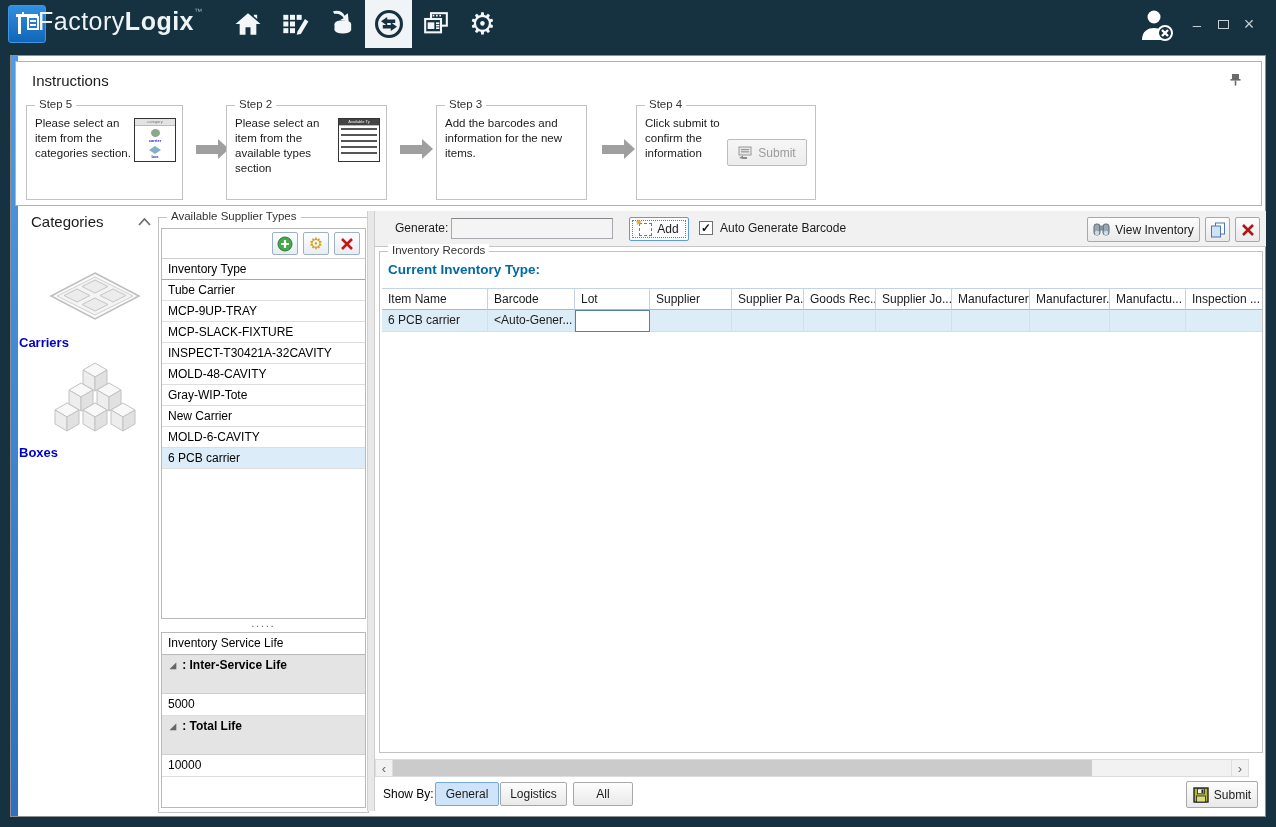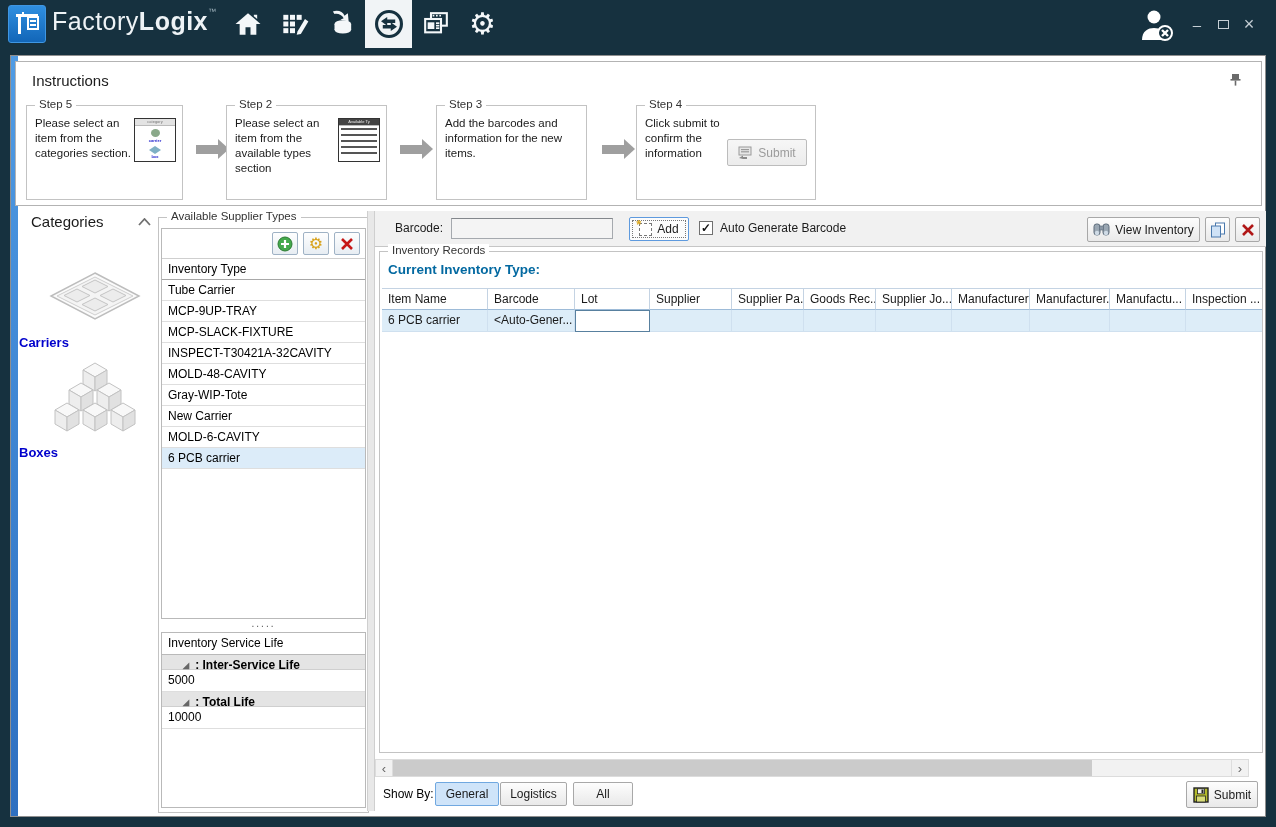--- a/index.html
+++ b/index.html
@@ -4,21 +4,21 @@
 <style>
   * { margin:0; padding:0; box-sizing:border-box; }
   html,body { width:1276px; height:827px; font-family:"Liberation Sans", sans-serif; }
   .window { position:relative; width:1276px; height:827px; background:#16313f; overflow:hidden; }
 
   
   .topbar { position:absolute; left:0; top:0; width:1276px; height:48px; background:#16313f; color:#fff; }
   .logo { position:absolute; left:8px; top:5px; width:38px; height:38px; border-radius:3px;
           background:linear-gradient(180deg,#2f8fe0,#1266b8); border:1px solid #3f96e2;
           display:flex; align-items:center; justify-content:center; }
-  .brand { position:absolute; left:52px; top:7px; font-size:25px; color:#eef3f6; letter-spacing:.5px;text-align:center; }
+  .brand { position:absolute; left:38px; top:7px; font-size:25px; color:#eef3f6; letter-spacing:.5px;text-align:center; }
   .brand .light { font-weight:normal; }
   .brand .bold { font-weight:bold; }
   .brand .tm { font-size:8px; vertical-align:top; color:#9fb2bc; }
   .nav { position:absolute; left:224px; top:0; height:48px; display:flex; align-items:stretch; }
   .nav-item { width:47px; display:flex; align-items:center; justify-content:center; color:#f4f7f9; cursor:pointer; }
   .nav-item.active { background:#f1f4f6; color:#16313f; }
   .nav-item .glyph { font-size:30px; line-height:1; }
   .user-btn { position:absolute; left:1138px; top:8px; width:40px; height:34px; color:#fff; }
   .winctl { position:absolute; top:0; height:48px; display:flex; align-items:center; color:#c6cfd5; }
   .winbtn { width:26px; height:30px; display:flex; align-items:center; justify-content:center; font-size:15px; cursor:pointer; }
@@ -60,21 +60,21 @@
   .inner-box { position:absolute; left:2px; border:1px solid #b9b9b9; background:#fff; overflow:hidden; }
   .tool-row { height:30px; border-bottom:1px solid #cfcfcf; display:flex; align-items:center; justify-content:flex-end; gap:5px; padding-right:5px; }
   .tool-btn { width:26px; height:23px; display:flex; align-items:center; justify-content:center;
               background:linear-gradient(180deg,#fefefe,#e7edf3); border:1px solid #9fb2c5; border-radius:2px; cursor:pointer; }
   .list-hdr { height:21px; line-height:20px; padding-left:6px; font-size:12px; border-bottom:1px solid #a8a8a8; background:#fff; cursor:pointer; }
   .list-row { height:21px; line-height:20px; padding-left:6px; font-size:12px; border-bottom:1px solid #dedede; background:#fff; cursor:pointer;
               white-space:nowrap; overflow:hidden; }
   .list-row.selected { background:#dcecf9; }
   .dots { position:absolute; left:2px; width:205px; height:12px; text-align:center; font-size:10px; letter-spacing:2px; color:#555; line-height:8px; cursor:row-resize; }
   .svc-hdr { height:22px; line-height:21px; padding-left:6px; font-size:12px; border-bottom:1px solid #b9b9b9; }
-  .grp-row { height:15px; line-height:21px; padding-left:21px; font-size:12px; font-weight:bold; background:#e4e4e4; border-bottom:1px solid #cfcfcf; cursor:pointer; }
+  .grp-row { height:39px; line-height:21px; padding-left:8px; font-size:12px; font-weight:bold; background:#e4e4e4; border-bottom:1px solid #cfcfcf; cursor:pointer; }
   .grp-row .tri { font-size:8px; color:#666; margin-right:6px; vertical-align:1px; }
   .val-row { height:22px; line-height:21px; padding-left:6px; font-size:12px; background:#fff; border-bottom:1px solid #dedede; }
 
   .vsplit { position:absolute; left:356px; top:155px; width:8px; height:600px; background:#e8e8e8; border-left:1px solid #cfcfcf; border-right:1px solid #cfcfcf; cursor:col-resize; }
 
   
   .main-toolbar { position:absolute; left:364px; top:155px; width:891px; height:36px; background:#f1f1f1; border-bottom:1px solid #c6c6c6; }
   .mt-label { position:absolute; top:10px; font-size:12px; color:#1b1b1b; }
   .barcode-input { position:absolute; left:76px; top:7px; width:162px; height:21px; background:#f4f4f4;
                    border:1px solid #a5a9ae; border-top-color:#83878c; font-size:12px; padding:0 4px; }
@@ -364,21 +364,21 @@
         <div class="grp-row"><span class="tri">◢</span><span>: Inter-Service Life</span></div>
         <div class="val-row">5000</div>
         <div class="grp-row"><span class="tri">◢</span><span>: Total Life</span></div>
         <div class="val-row">10000</div>
       </div>
     </div>
 
     <div class="vsplit"></div>
 
     <div class="main-toolbar">
-      <div class="mt-label" style="left:20px;">Barcode:</div>
+      <div class="mt-label" style="left:20px;">Generate:</div>
       <input class="barcode-input" type="text" value="" style="">
       <button class="btn add-btn">
         <span class="add-ico">
             <span class="star">*</span>
           </span>
         <span>Add</span>
       </button>
       <div class="checkbox"><span>✓</span></div>
       <div class="mt-label" style="left:345px;">Auto Generate Barcode</div>
 

